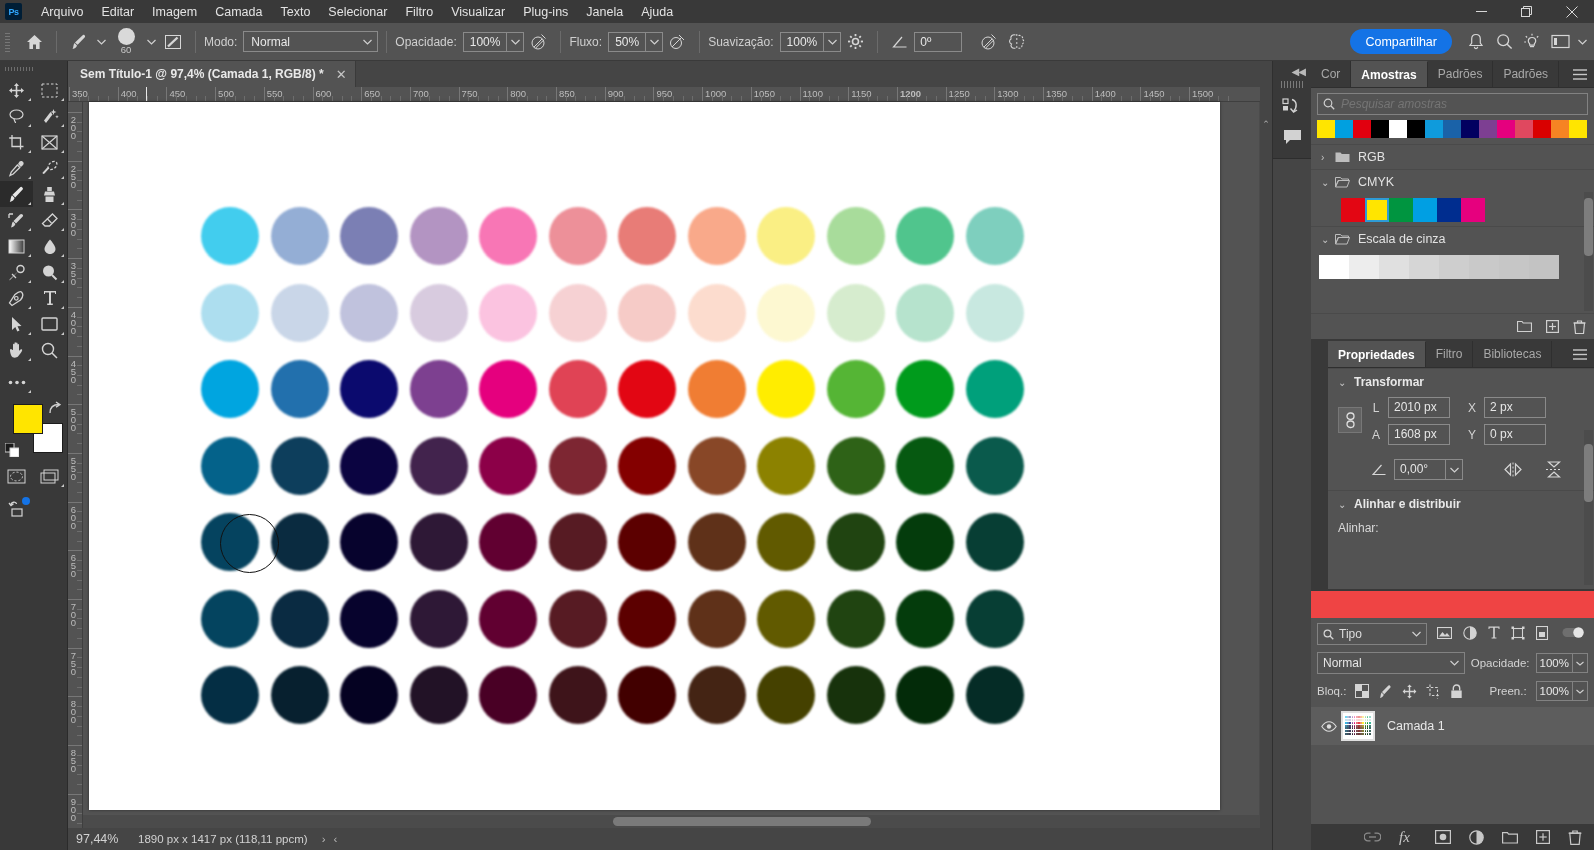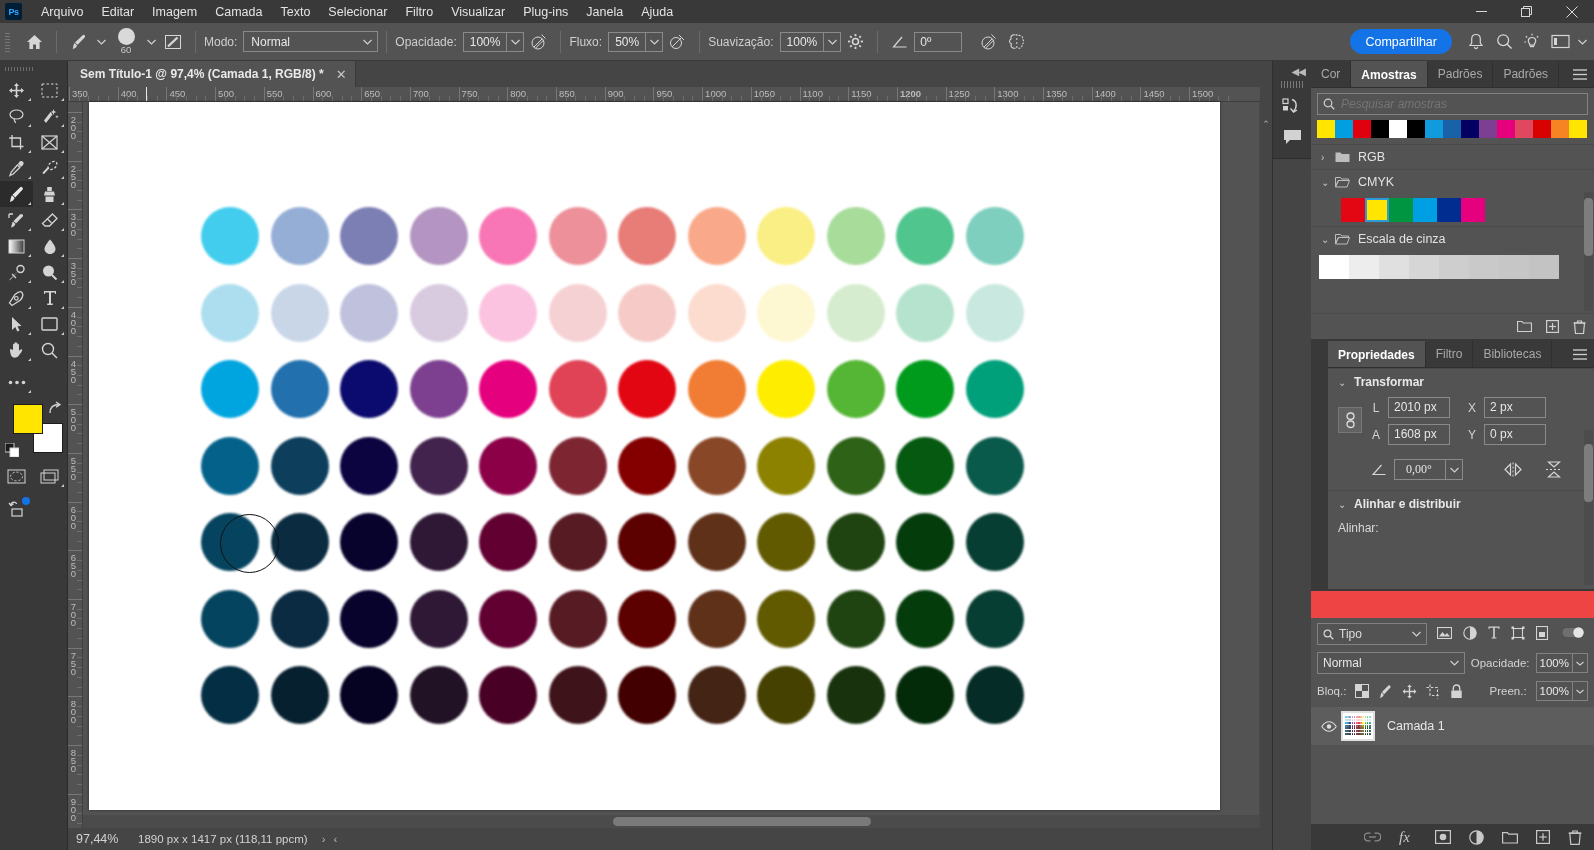--- a/index.html
+++ b/index.html
@@ -213,21 +213,21 @@
   .xform-grid { display: flex; padding: 2px 0 6px 10px; align-items: flex-start; }
   .link-btn { width: 24px; height: 26px; background: #626262; border: 1px solid #777; display: flex; align-items: center; justify-content: center; margin-top: 10px; margin-right: 6px;}
   .xf-col { display: flex; flex-direction: column; gap: 6px; }
   .xf-field { display: flex; align-items: center; }
   .xf-lbl { width: 16px; text-align: center; font-size: 12px; color: #d2d2d2; margin-right: 4px;}
   .xf-in {
     width: 62px; height: 21px; background: #535353; border: 1px solid #8a8a8a;
     color: #e6e6e6; font-size: 12px; line-height: 19px; padding: 0 5px;
   }
   .rot-row { display: flex; align-items: center; padding: 8px 0 10px 44px; }
-  .rot-in { width: 52px; height: 21px; background: #535353; border: 1px solid #8a8a8a; color: #e6e6e6; font-size: 12px; line-height: 19px; padding: 0 11px; font-family: Liberation Serif, serif; }
+  .rot-in { width: 52px; height: 21px; background: #535353; border: 1px solid #8a8a8a; color: #e6e6e6; font-size: 12px; line-height: 19px; padding: 0 5px; }
   .rot-arw { width: 17px; height: 21px; border: 1px solid #8a8a8a; border-left: none; display: flex; align-items: center; justify-content: center;}
   .align-text { font-size: 12px; color: #d8d8d8; padding: 4px 16px 10px 10px; }
 
   .layer-filter-row { display: flex; align-items: center; padding: 5px 6px; gap: 6px;}
   .lf-select {
     display: flex; align-items: center; width: 110px; height: 22px;
     border: 1px solid #828282; background: #535353; padding: 0 5px; font-size: 12px; color: #ddd;
   }
   .lf-icons { display: flex; align-items: center; gap: 11px; margin-left: 4px; color: #d4d4d4; }
   .blend-row { display: flex; align-items: center; padding: 2px 6px 5px 6px; gap: 6px;}

